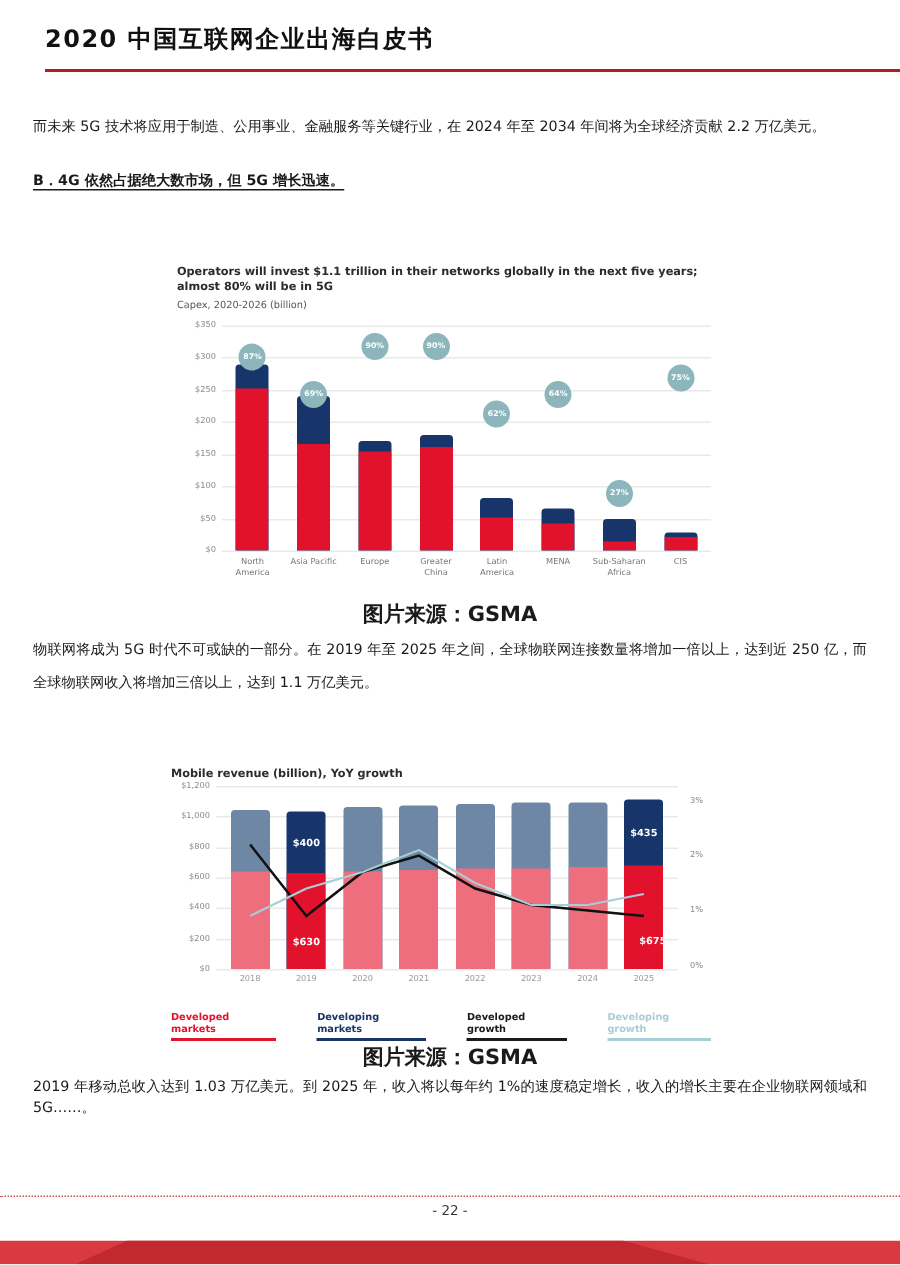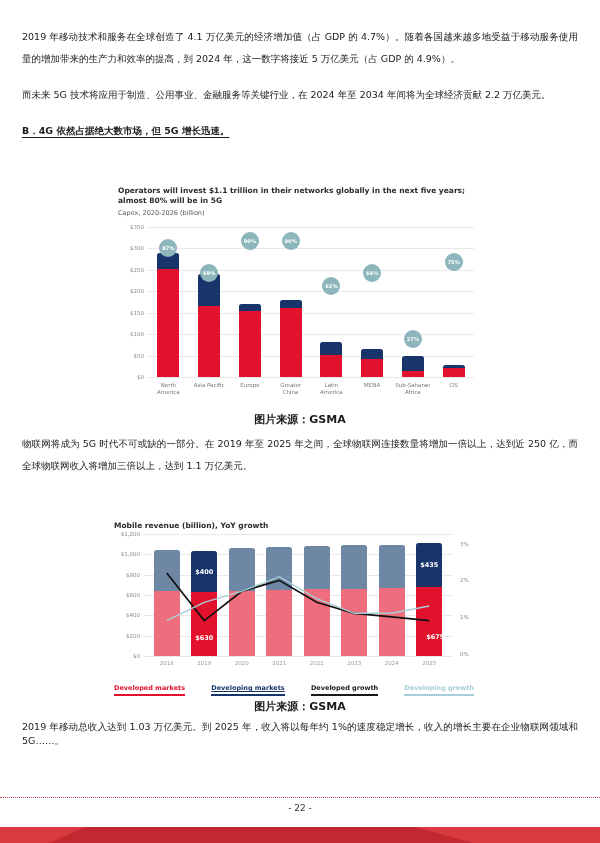--- a/index.html
+++ b/index.html
@@ -7,53 +7,56 @@
         font-family:"DejaVu Sans","Liberation Sans",sans-serif;color:#1a1a1a;overflow:hidden;}
   
   .hdr{padding:16px 0 0 30px;}
   .hdr h1{margin:0;font-size:16px;font-weight:bold;letter-spacing:1px;color:#111;}
   .rule{height:2px;background:#b01e24;margin-top:9px;}
   
   .main{padding:26px 22px 0 22px;}
   .main p{margin:0 0 14px 0;font-size:9.5px;line-height:22px;text-align:justify;}
   p.heading{font-weight:bold;text-decoration:underline;text-underline-offset:3px;margin-bottom:8px;}
   p.tight{margin-bottom:8px;}
-  p.caption{text-align:center;font-weight:bold;font-size:11px;line-height:14px;margin:0 0 6px 0;}
+  p.caption{text-align:center;font-weight:bold;font-size:14px;line-height:14px;margin:0 0 6px 0;}
   p.last{line-height:14px;margin:0;}
   
   figure{margin:0;}
   .fig1{margin:2px 0 10px 96px;width:360px;}
   .fig2{margin:0 0 4px 92px;width:360px;}
   .c-title{font-size:7.5px;font-weight:bold;color:#2b2b2b;line-height:10px;margin-bottom:3px;margin-top:44px;}
   .c-sub{font-size:6.5px;color:#555;margin-bottom:10px;}
   .plot{position:relative;}
   .gridline{position:absolute;left:30px;right:4px;height:1px;background:#e9e9e9;}
   .ytick{position:absolute;left:0;width:26px;text-align:right;font-size:5.5px;color:#8a8a8a;}
   .rtick{position:absolute;right:-4px;width:18px;text-align:left;font-size:5.5px;color:#8a8a8a;}
   .bar{position:absolute;border-radius:2.5px 2.5px 0 0;overflow:hidden;}
   .seg{position:absolute;left:0;width:100%;}
   .badge{position:absolute;width:18px;height:18px;border-radius:50%;background:#8cb6bc;color:#fff;
          font-size:5.2px;font-weight:bold;display:flex;align-items:center;justify-content:center;}
   .xlab{position:absolute;text-align:center;font-size:5.5px;color:#777;line-height:6.5px;}
   .vlab{position:absolute;color:#fff;font-weight:bold;font-size:6.5px;text-align:center;}
   .lines{position:absolute;top:0;pointer-events:none;}
-  .legend{display:flex;justify-content:space-between;gap:8px;margin-top:10px;}
+  .legend{display:flex;justify-content:flex-start;gap:27px;margin-top:10px;}
   .legend span{font-size:6.5px;font-weight:bold;padding-bottom:2px;border-bottom:2px solid currentColor;}
   
   .dotline{position:absolute;left:0;top:797px;width:600px;border-top:1px dotted #c85050;}
   .pagenum{position:absolute;left:0;top:803px;width:600px;text-align:center;font-size:9px;color:#333;}
   .band{position:absolute;left:0;bottom:0;width:600px;height:16px;display:block;}
 </style>
 </head>
 <body>
 
 <div class="page">
+  <div class="hdr">
+    <h1>2020 中国互联网企业出海白皮书</h1>
+    <div class="rule"></div>
+  </div>
 
   <div class="main">
-    <p>2019 年移动技术和服务在全球创造了 4.1 万亿美元的经济增加值（占 GDP 的 4.7%）。随着各国越来越多地受益于移动服务使用量的增加带来的生产力和效率的提高，到 2024 年，这一数字将接近 5 万亿美元（占 GDP 的 4.9%）。</p>
     <p>而未来 5G 技术将应用于制造、公用事业、金融服务等关键行业，在 2024 年至 2034 年间将为全球经济贡献 2.2 万亿美元。</p>
     <p class="heading">B．4G 依然占据绝大数市场，但 5G 增长迅速。</p>
 
     <figure class="fig1">
       <div class="c-title">Operators will invest $1.1 trillion in their networks globally in the next five years; almost 80% will be in 5G</div>
       <div class="c-sub">Capex, 2020-2026 (billion)</div>
       <div class="plot" id="plot1" style="height:176px;">
           <div class="gridline" style="top: 0px;"></div>
           <div class="ytick" style="top: -3px;">$350</div>
           <div class="gridline" style="top: 21.4286px;"></div>
@@ -173,21 +176,21 @@
           <div class="vlab" style="left: 302.25px; width: 26px; top: 27.2625px;">$435</div>
           <div class="vlab" style="left: 302.25px; width: 38px; top: 98.785px;">$675</div>
           <div class="xlab" style="left: 300.25px; top: 126px; width: 30px; color: rgb(153, 153, 153);">2025</div>
           <svg class="lines" width="300" height="122" style="left: 34px;">
             <polyline points="18.75,39.03999999999999 56.25,86.61999999999999 93.75,57.339999999999996 131.25,46.36 168.75,68.32000000000001 206.25,79.29999999999998 243.75,82.96 281.25,86.61999999999999" fill="none" stroke="#111111" stroke-width="1.7"></polyline>
             <polyline points="18.75,86.61999999999999 56.25,68.32000000000001 93.75,57.339999999999996 131.25,42.69999999999998 168.75,64.66 206.25,79.29999999999998 243.75,79.29999999999998 281.25,71.97999999999999" fill="none" stroke="#a7ced6" stroke-width="1.4"></polyline>
           </svg>
         </div>
       <div class="legend" id="legend2">
           <span style="color: rgb(226, 18, 45);">Developed markets</span>
-          <span style="color: rgb(23, 53, 107); text-decoration: underline;">Developing markets</span>
+          <span style="color: rgb(23, 53, 107);">Developing markets</span>
           <span style="color: rgb(26, 26, 26);">Developed growth</span>
           <span style="color: rgb(167, 206, 214);">Developing growth</span>
         </div>
     </figure>
     <p class="caption">图片来源：GSMA</p>
 
     <p class="last">2019 年移动总收入达到 1.03 万亿美元。到 2025 年，收入将以每年约 1%的速度稳定增长，收入的增长主要在企业物联网领域和 5G……。</p>
   </div>
 
   <div class="dotline"></div>

